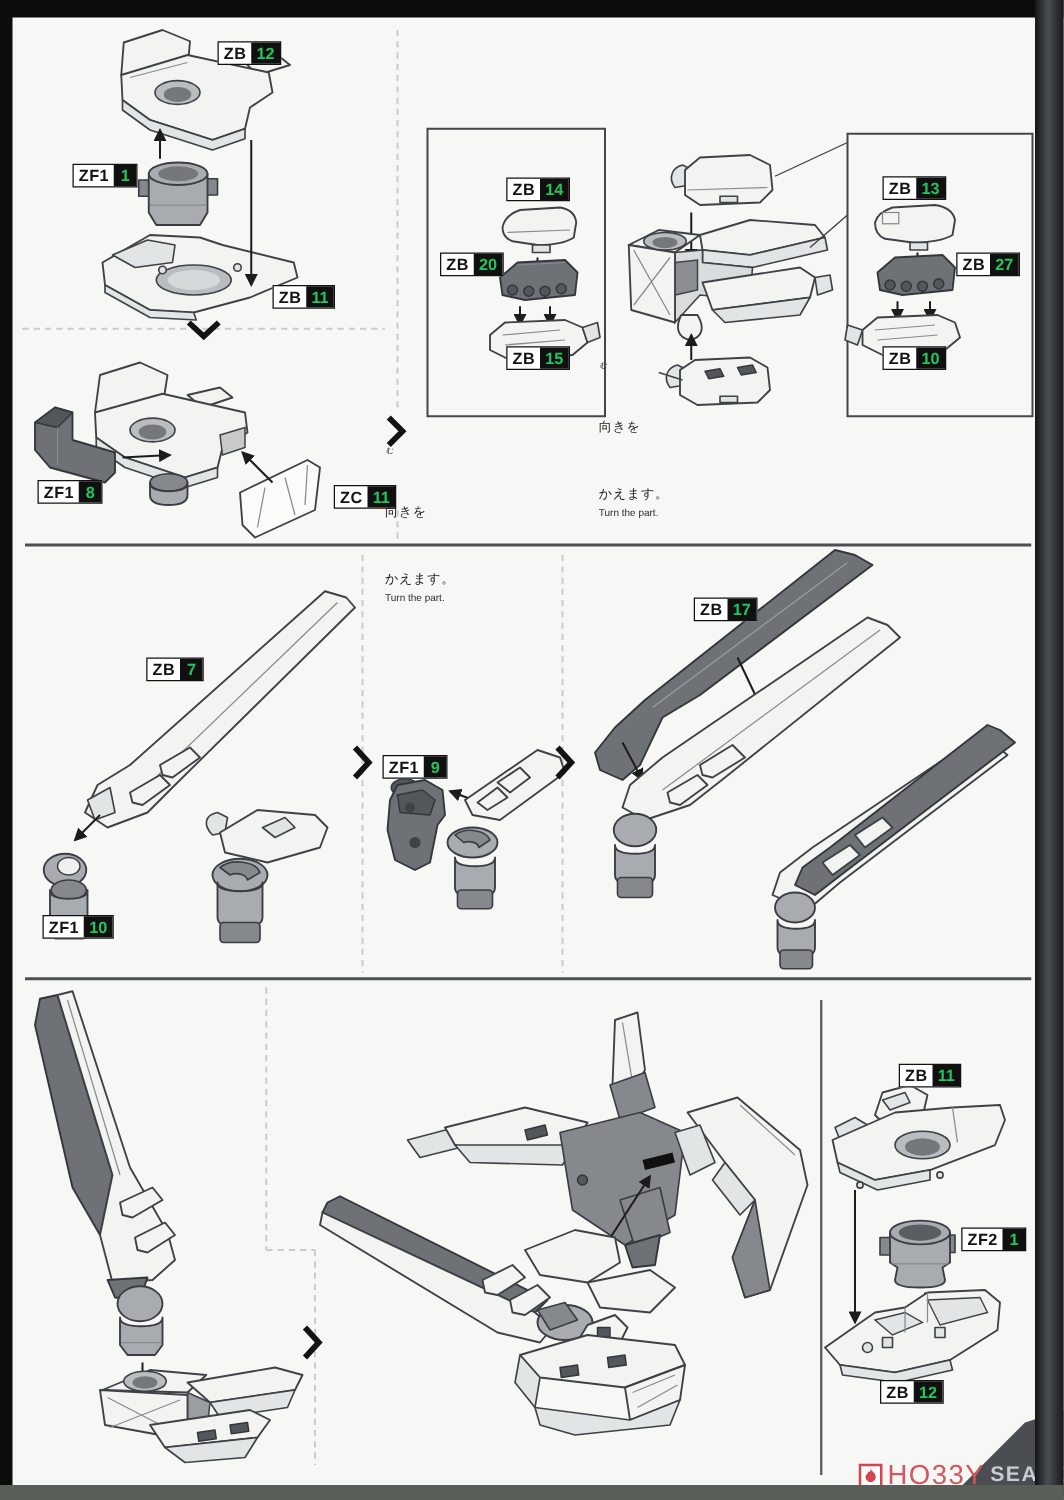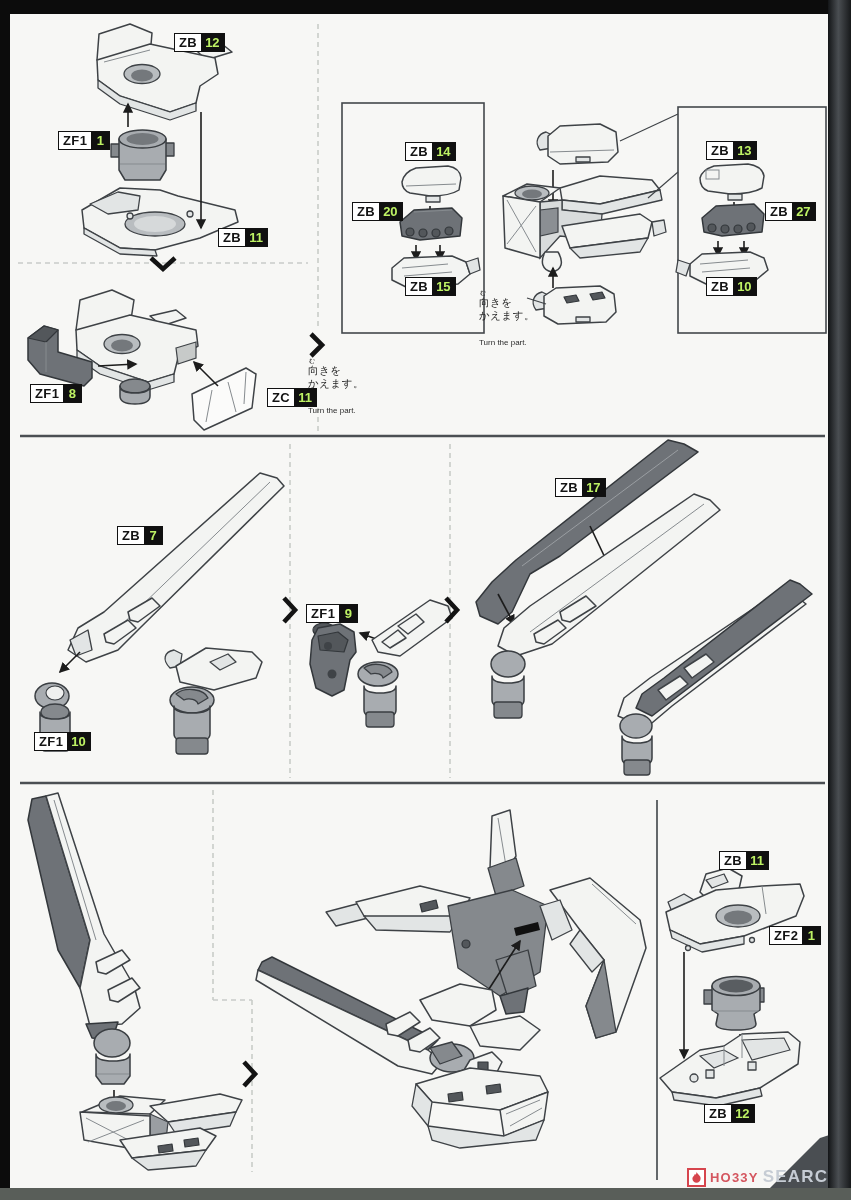--- a/index.html
+++ b/index.html
@@ -9,31 +9,31 @@
   .b-top{position:absolute;left:0;top:0;width:851px;height:14px;background:#0c0c0c;}
   .b-left{position:absolute;left:0;top:0;width:10px;height:1200px;background:#0c0c0c;}
   .b-right{position:absolute;left:828px;top:0;width:23px;height:1200px;
            background:linear-gradient(90deg,#131517 0%,#4a4e52 45%,#17191b 100%);}
   .b-bottom{position:absolute;left:0;top:1188px;width:851px;height:12px;background:#595e59;}
   .svgwrap{position:absolute;left:0;top:0;}
   
   .plabel{position:absolute;display:flex;align-items:stretch;height:19px;border:1.5px solid #111;
           background:#fff;box-sizing:border-box;font-weight:700;font-size:13px;line-height:15px;}
   .pcode{padding:0 4px;color:#141414;display:flex;align-items:center;letter-spacing:.4px;}
-  .pnum{background:#101010;color:#bef264;padding:0 4px;display:flex;align-items:center;justify-content:center;min-width:10px;}
+  .pnum{background:#101010;color:#22c55e;padding:0 4px;display:flex;align-items:center;justify-content:center;min-width:10px;}
   
   .note{position:absolute;color:#1d1d1d;}
   .note .furi{display:block;font-size:6px;line-height:6px;margin-left:1px;}
-  .note .jp{display:block;font-size:10.5px;line-height:13px;letter-spacing:.5px;}
-  .note .en{display:block;font-size:8px;line-height:10px;color:#2c2c2c;margin-top:16px;}
+  .note .jp{display:block;font-size:10.5px;line-height:13px;letter-spacing:.5px;margin-top:40px;}
+  .note .en{display:block;font-size:8px;line-height:10px;color:#2c2c2c;margin-top:4px;}
   
   .watermark{position:absolute;display:flex;align-items:center;gap:4px;}
   .wm-logo{width:15px;height:15px;border:2px solid #d6454d;background:#fff;display:flex;
            align-items:center;justify-content:center;box-sizing:content-box;}
-  .wm-hobby{font-weight:700;font-size:13px;letter-spacing:1.2px;color:#d4565f;}
+  .wm-hobby{font-weight:400;font-size:22px;letter-spacing:1.2px;color:#d4565f;}
   .wm-search{font-weight:700;font-size:17px;letter-spacing:1.2px;color:#c6ccd4;}
 </style>
 </head>
 <body>
 
 <div class="page">
 
   <div class="svgwrap">
   <svg width="851" height="1200" viewBox="0 0 851 1200">
     <defs>
@@ -458,21 +458,21 @@
       <span class="pnum">9</span>
     </div>
   <div class="plabel" style="left:555px;top:478px">
       <span class="pcode">ZB</span>
       <span class="pnum">17</span>
     </div>
   <div class="plabel" style="left:719px;top:851px">
       <span class="pcode">ZB</span>
       <span class="pnum">11</span>
     </div>
-  <div class="plabel" style="left:769px;top:926px">
+  <div class="plabel" style="left:769px;top:982px">
       <span class="pcode">ZF2</span>
       <span class="pnum">1</span>
     </div>
   <div class="plabel" style="left:704px;top:1104px">
       <span class="pcode">ZB</span>
       <span class="pnum">12</span>
     </div>
 
   <div class="note" style="left:308px;top:358px">
     <span class="furi">む</span>

